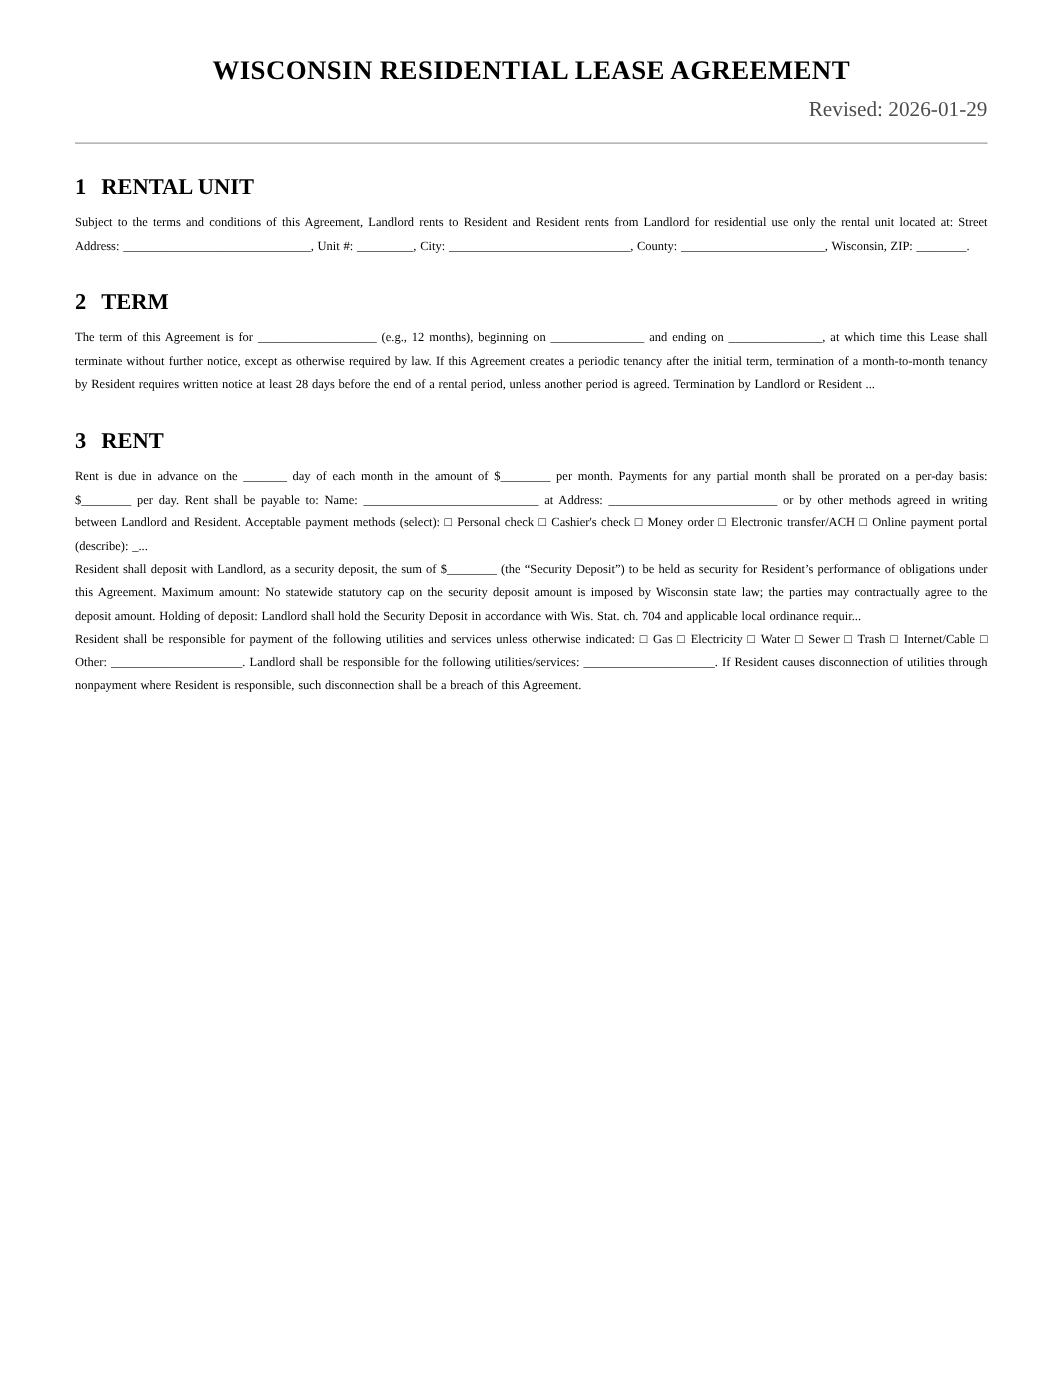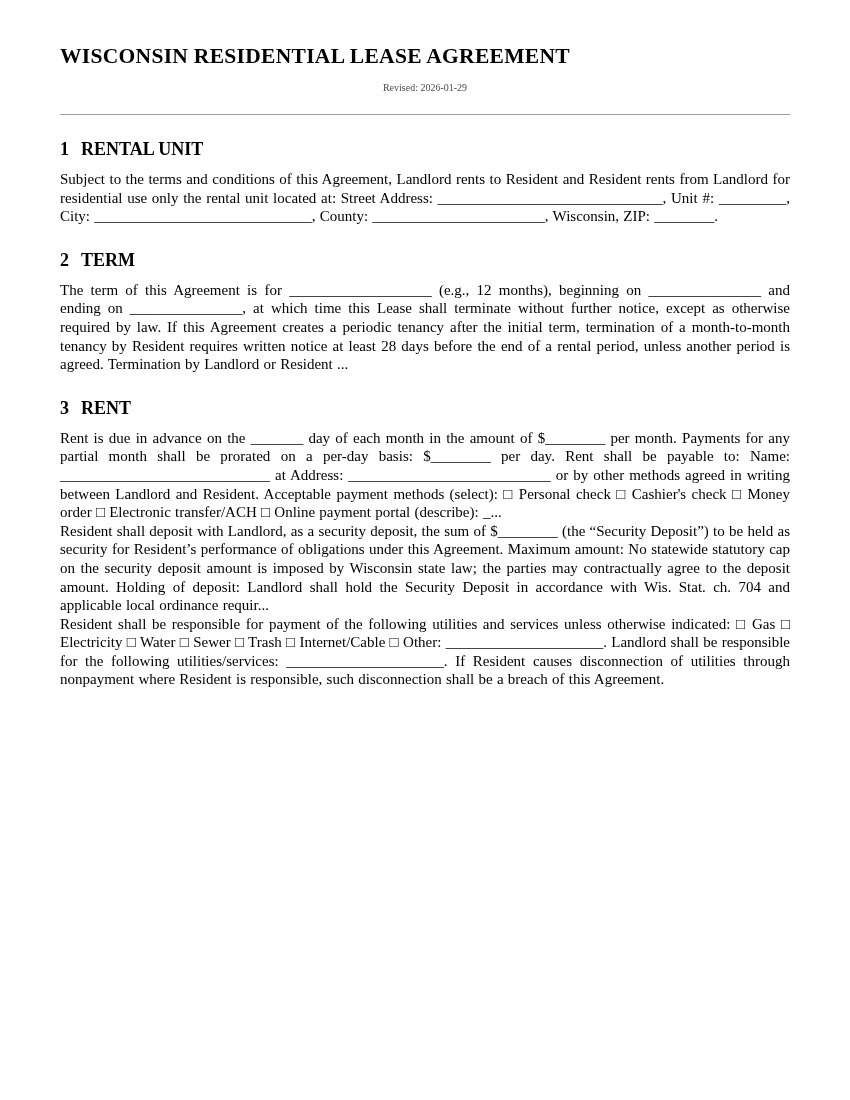--- a/index.html
+++ b/index.html
@@ -13,57 +13,58 @@
     height: 1100px;
     background: #ffffff;
     box-sizing: border-box;
     padding: 44px 60px 0 60px;
     font-family: "Liberation Serif", serif;
     color: #000000;
     overflow: hidden;
   }
   .doc-title {
     margin: 0;
+    text-align: center;
     font-size: 21.5px;
     font-weight: bold;
     letter-spacing: 0.3px;
     line-height: 24px;
   }
   .doc-subtitle {
     margin: 14px 0 0 0;
     text-align: center;
     font-style: italic;
     font-size: 12.5px;
     line-height: 14px;
   }
   .doc-revised {
     margin: 13px 0 0 0;
-    text-align: center;
-    font-size: 10px;
+    text-align: right;
+    font-size: 17px;
     line-height: 13px;
     color: #4c4c4c;
   }
   .rule {
     border: none;
     border-top: 1px solid #9e9e9e;
     margin: 20px 0 0 0;
   }
   .section-heading {
     margin: 27px 0 13px 0;
     font-size: 18px;
     font-weight: bold;
     line-height: 15px;
   }
   .section-heading .sec-num {
     display: inline-block;
     margin-right: 12px;
   }
   .section-body {
     margin: 0;
-    font-size: 15px;
+    font-size: 10px;
     line-height: 18.6px;
     text-align: justify;
     word-spacing: 0.5px;
   }
   .section {
     margin: 0;
   }
 </style>
 </head>
 <body>

